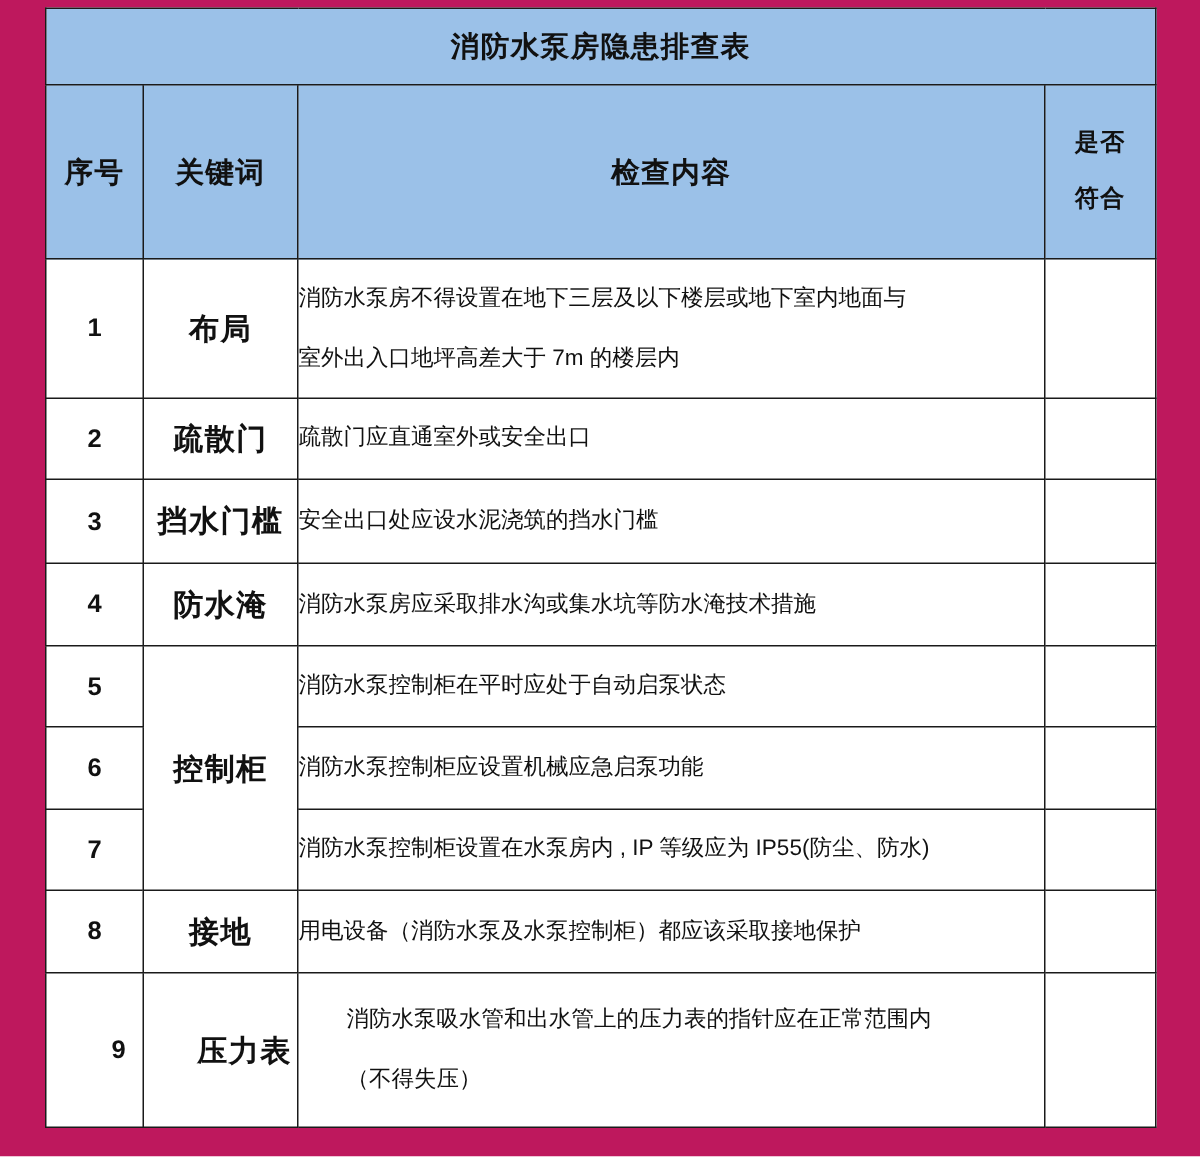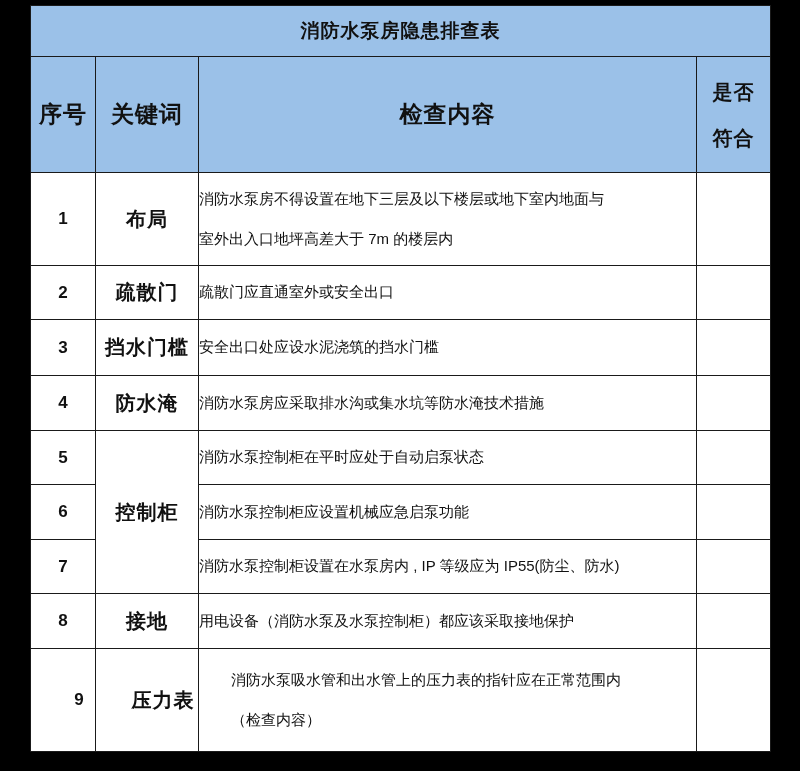--- a/index.html
+++ b/index.html
@@ -10,21 +10,21 @@
   body {
     width: 800px;
     height: 771px;
     font-family: "Liberation Sans", "DejaVu Sans", sans-serif;
     overflow: hidden;
   }
   #sheet {
     position: relative;
     width: 800px;
     height: 771px;
-    background: #000000;
+    background: #be185d;
   }
   table.checklist {
     position: absolute;
     left: 30px;
     top: 5px;
     width: 740px;
     border-collapse: collapse;
     table-layout: fixed;
     background: #ffffff;
   }
@@ -45,27 +45,27 @@
     height: 50px;
     text-align: center;
     font-size: 19px;
     font-weight: bold;
     letter-spacing: 1px;
   }
   td.head-cell {
     background: #9bc1e8;
     height: 115px;
     text-align: center;
-    font-size: 23px;
+    font-size: 19px;
     font-weight: bold;
     letter-spacing: 1px;
   }
   td.head-cell.stacked {
     line-height: 2.3;
-    font-size: 20px;
+    font-size: 16px;
   }
   td.num-cell {
     text-align: center;
     font-size: 17px;
     font-weight: bold;
   }
   td.key-cell {
     text-align: center;
     font-size: 20px;
     font-weight: bold;
@@ -191,19 +191,19 @@
           <span class="line">用电设备（消防水泵及水泵控制柜）都应该采取接地保护</span>
         </td>
         <td class="ok-cell"></td>
       </tr>
 
       <tr class="r-9">
         <td class="num-cell">9</td>
         <td class="key-cell">压力表</td>
         <td class="content-cell two-line">
           <span class="line">消防水泵吸水管和出水管上的压力表的指针应在正常范围内</span>
-          <span class="line">（检查内容）</span>
+          <span class="line">（不得失压）</span>
         </td>
         <td class="ok-cell"></td>
       </tr>
     </tbody>
   </table>
 </div>
 
 </body></html>

